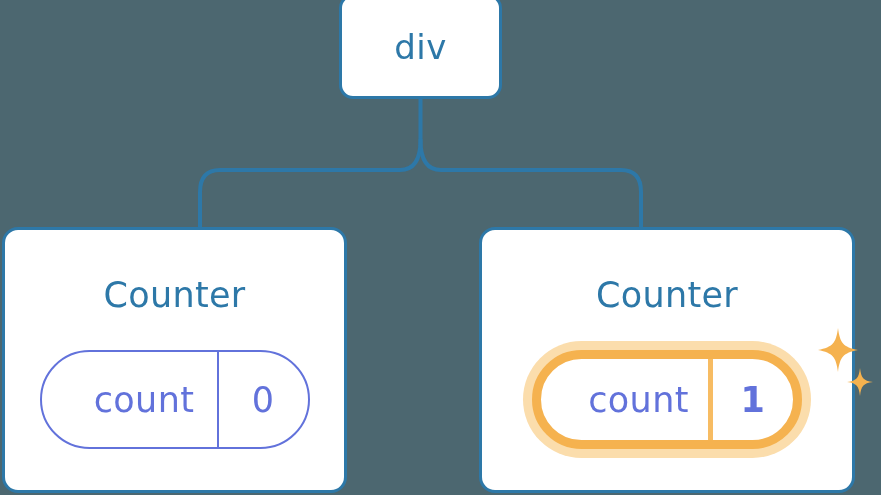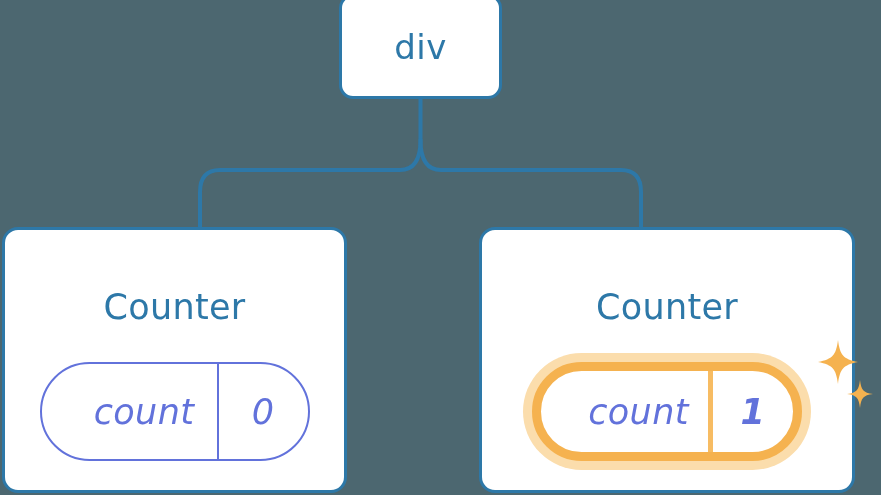--- a/index.html
+++ b/index.html
@@ -55,42 +55,41 @@
     color: #2d78a8;
     letter-spacing: 0.5px;
     line-height: 1;
     text-align: right;
   }
 
   .node-child {
     top: 227px;
     height: 266px;
     border-radius: 16px;
-    padding-top: 60px;
+    padding-top: 48px;
   }
 
   .node-left  { left: 2px;   width: 345px; }
   .node-right { left: 479px; width: 376px; }
 
   .node-title {
     font-size: 35px;
     color: #2d78a8;
     letter-spacing: 0.3px;
     line-height: 1;
     margin-bottom: 0;
   }
 
   
   .pill-wrap {
     position: relative;
     margin-top: 37px;
     display: flex;
     align-items: center;
     justify-content: flex-end;
-    font-style: italic;
   }
 
   .pill {
     position: relative;
     display: flex;
     align-items: stretch;
     height: 99px;
     border-radius: 999px;
     box-sizing: border-box;
     background: #ffffff;

